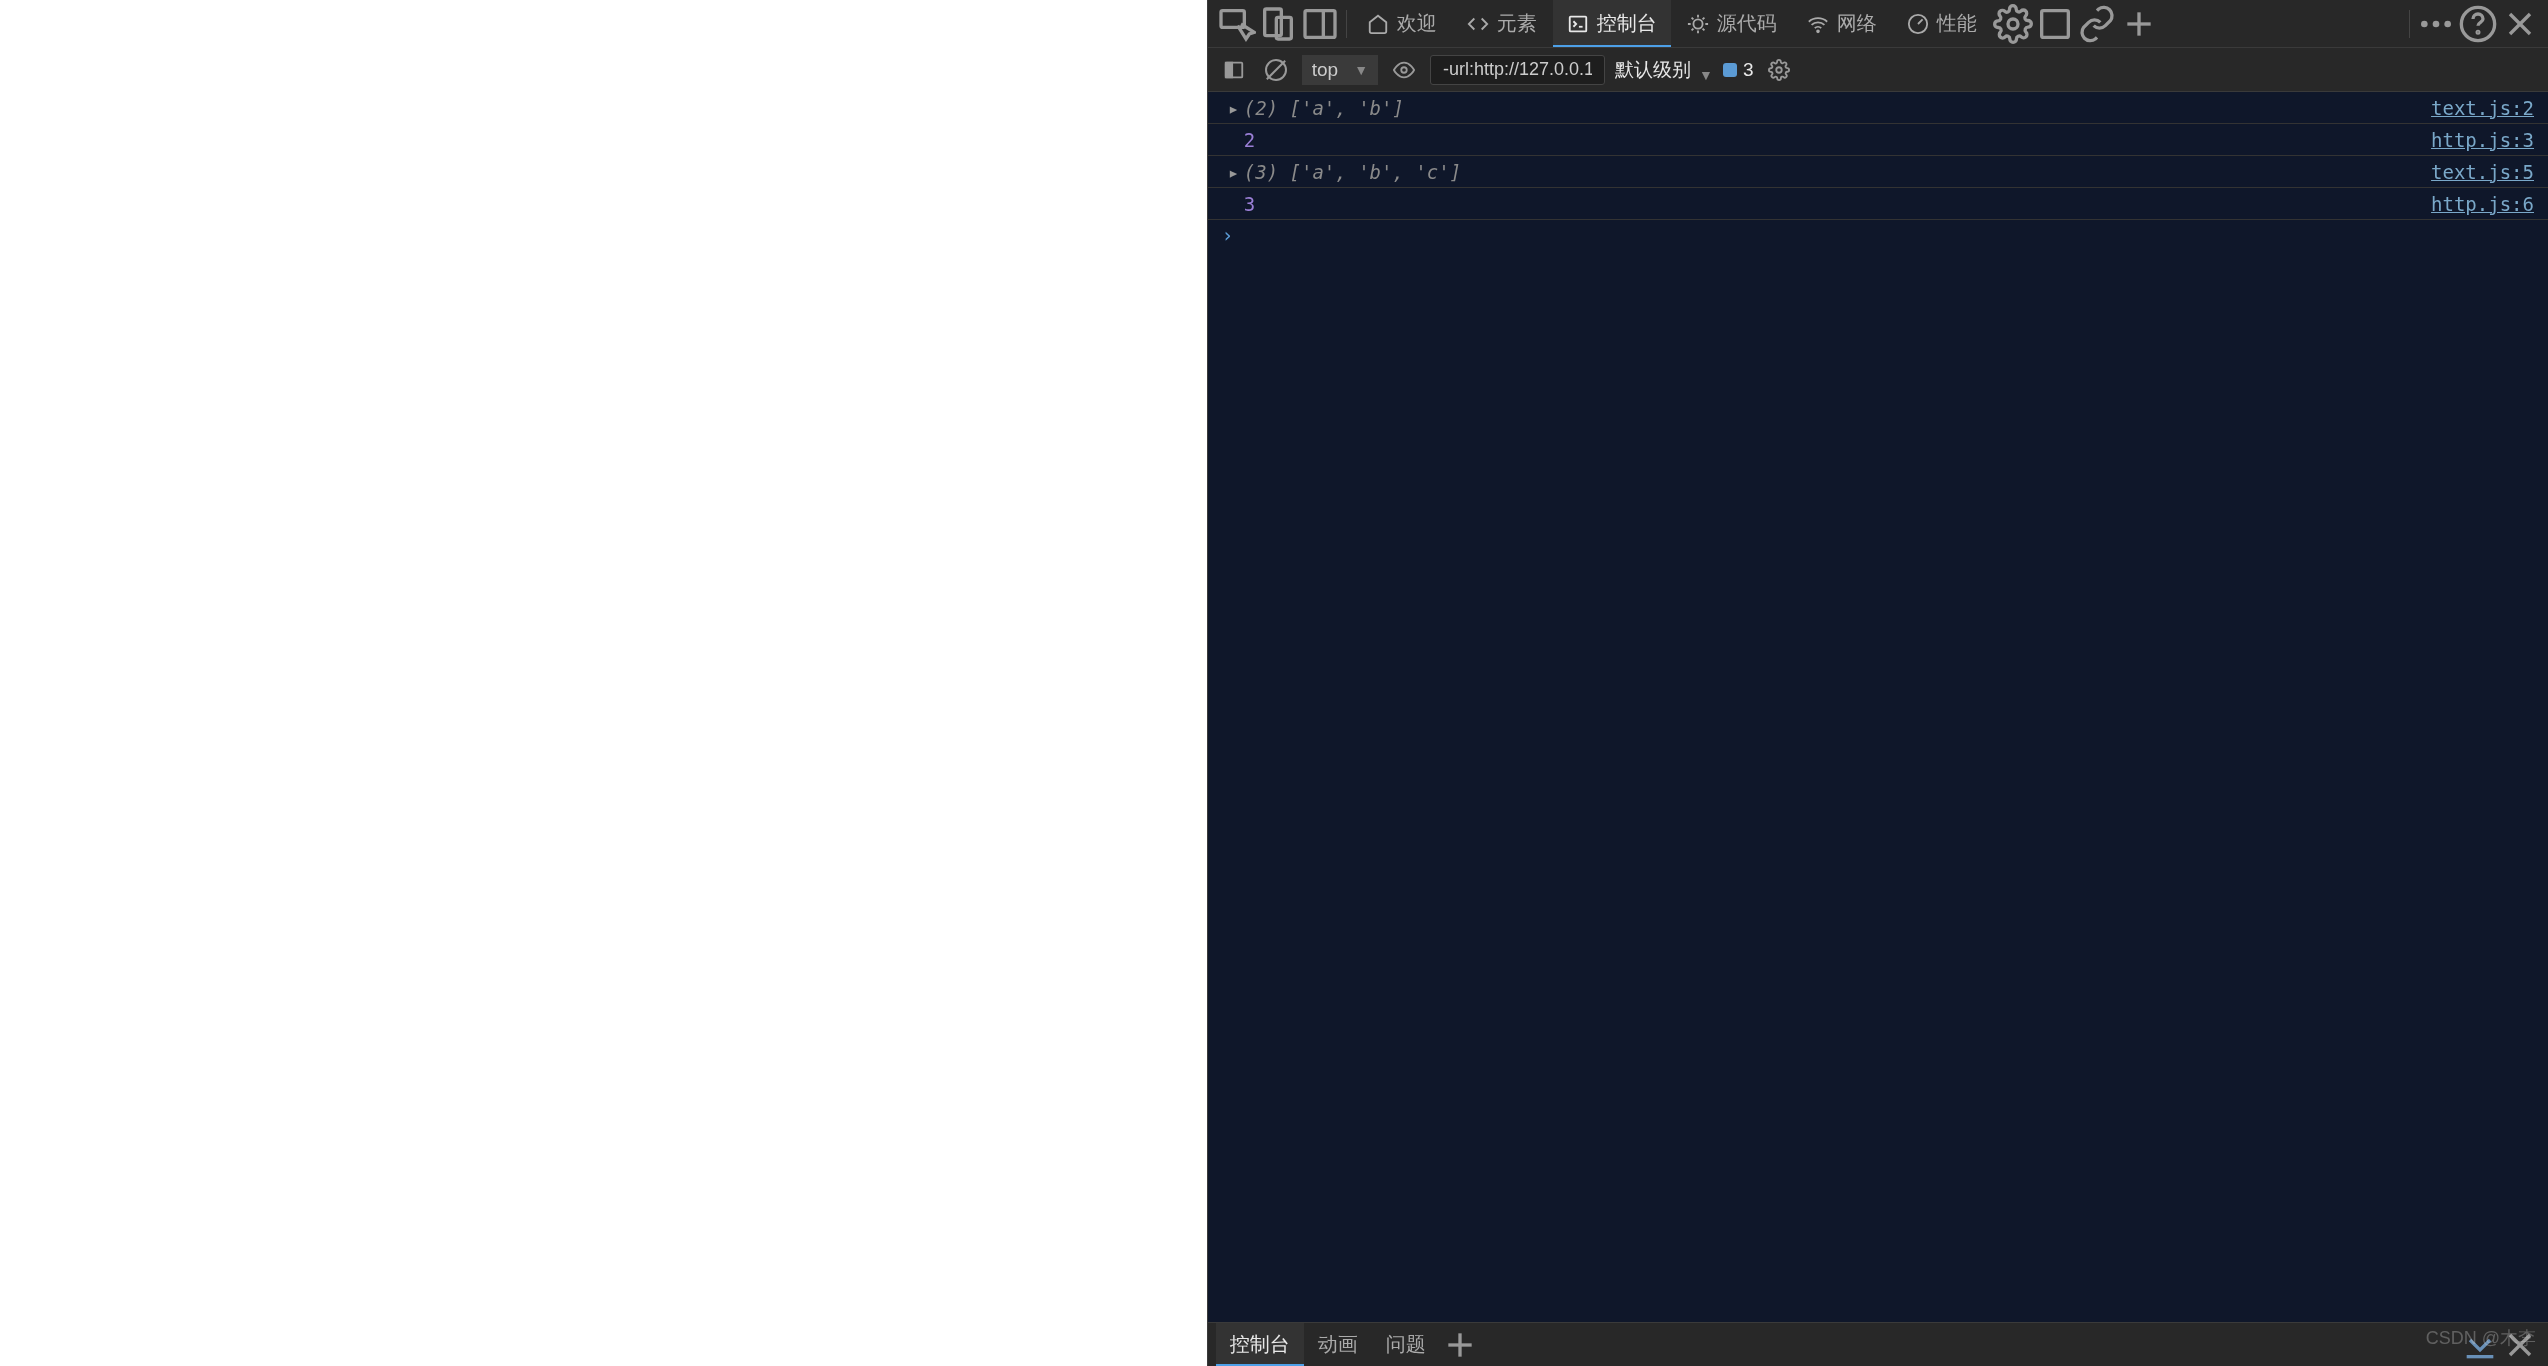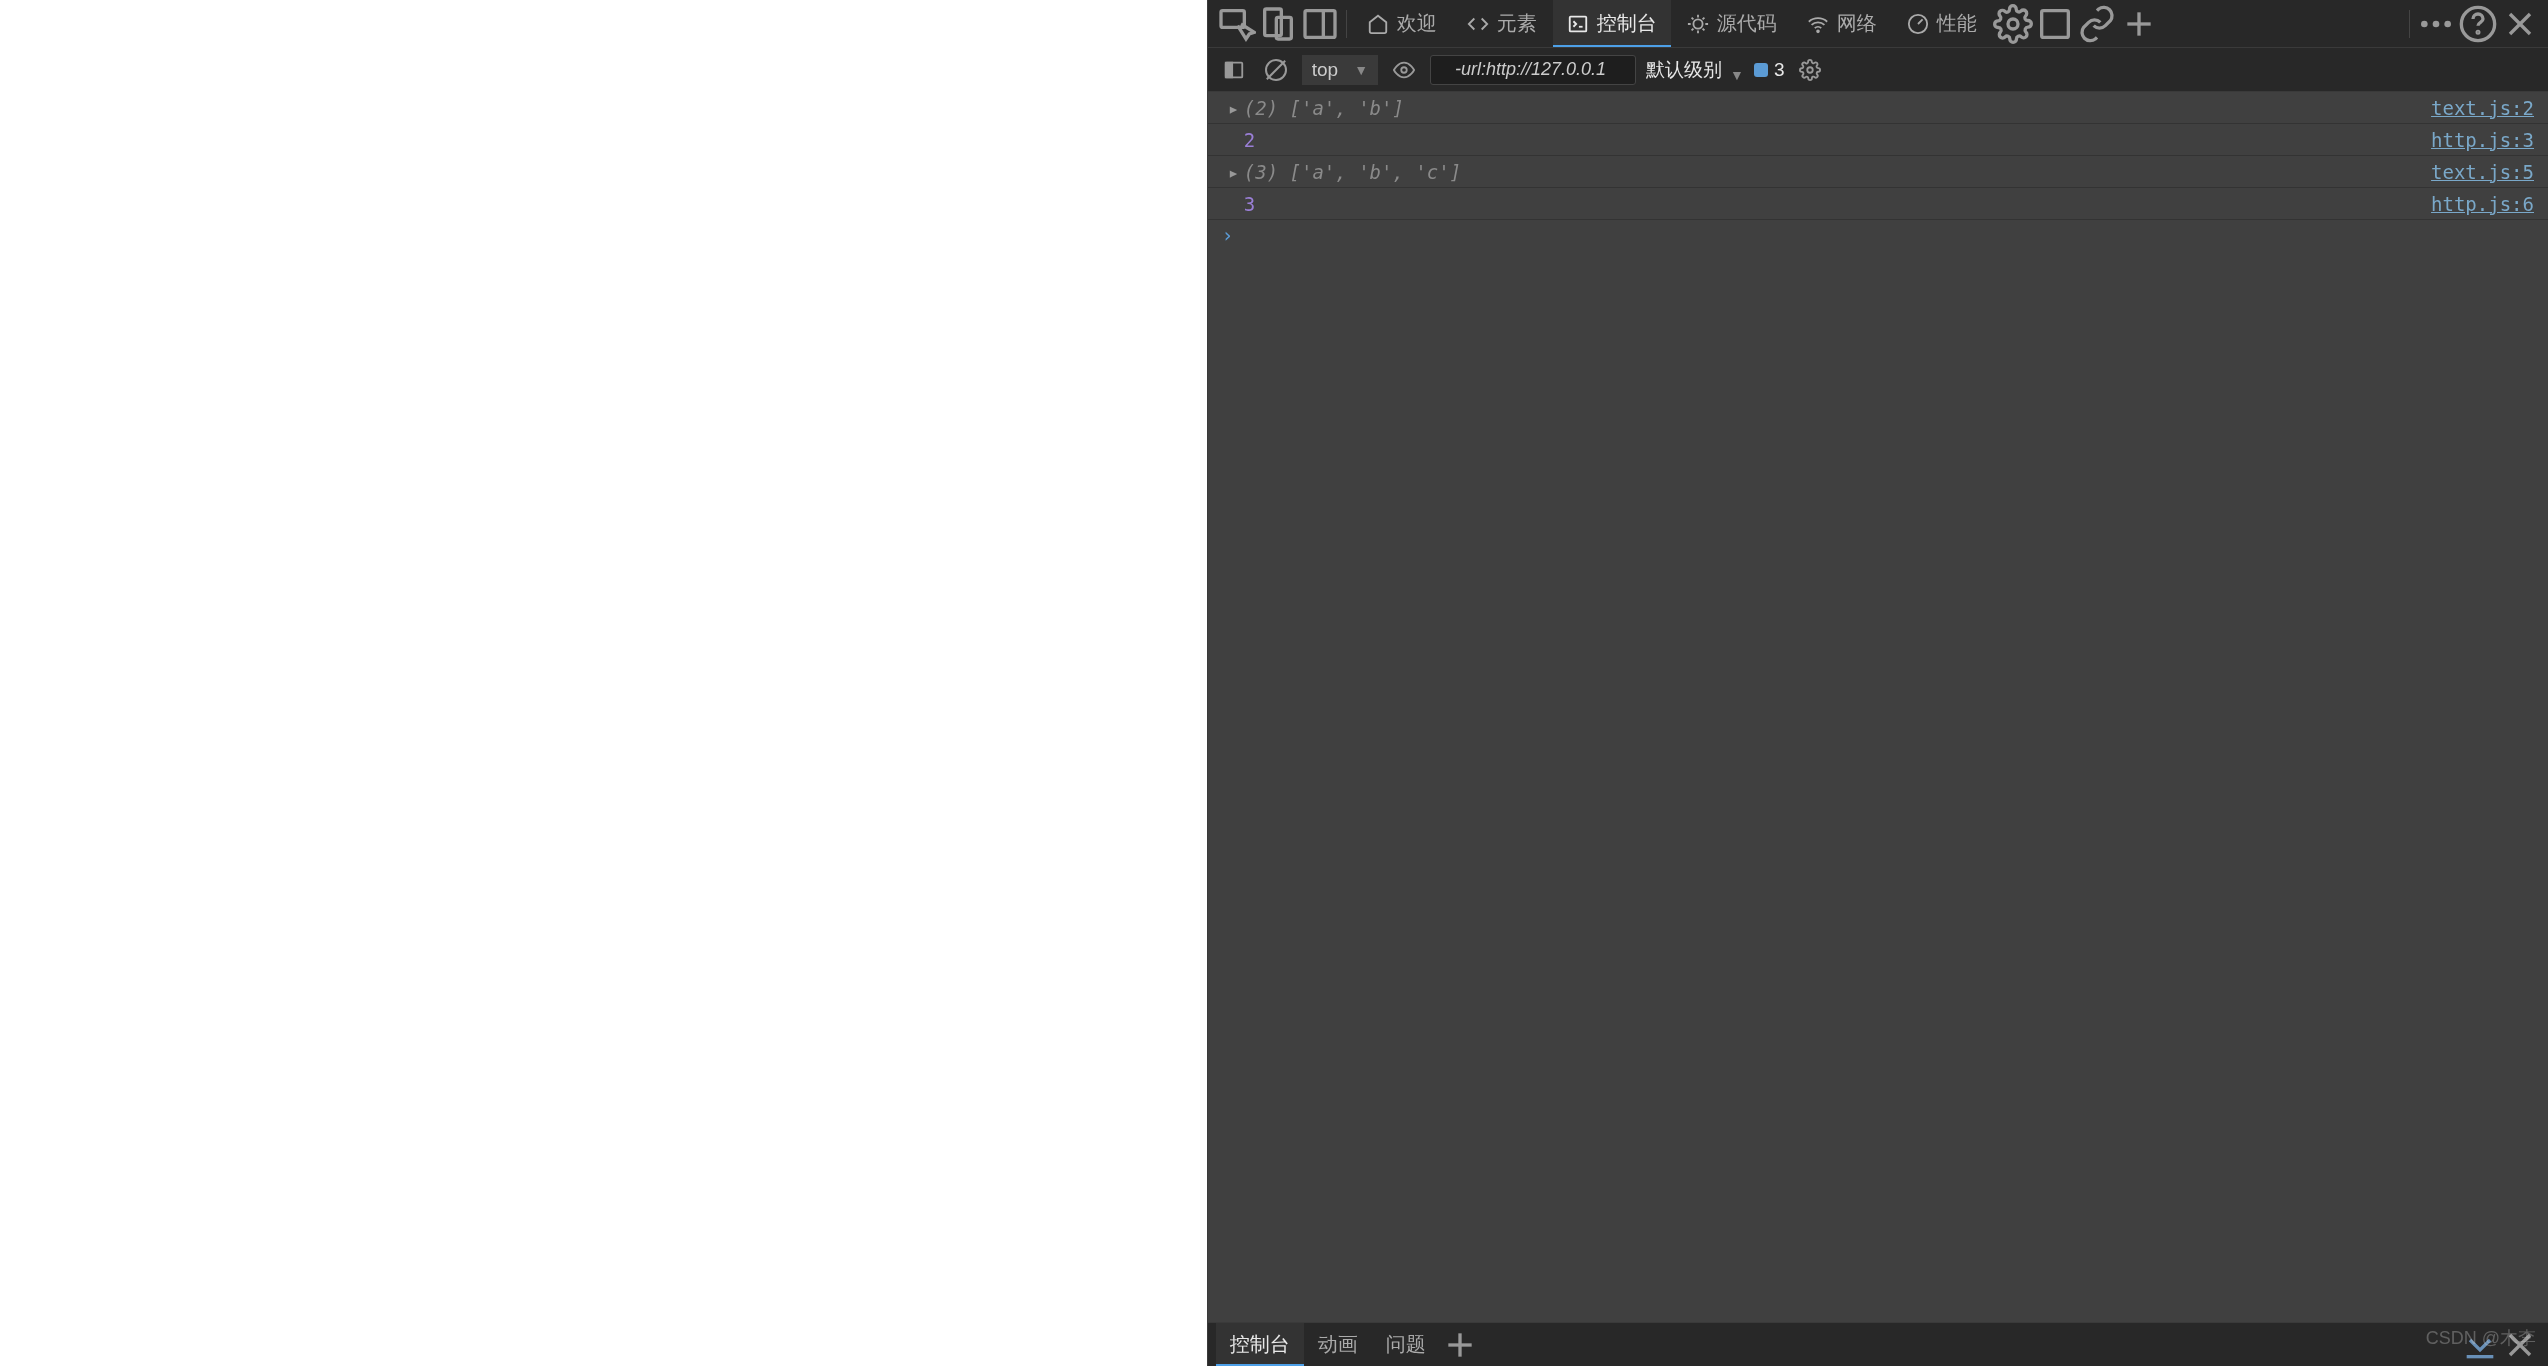--- a/index.html
+++ b/index.html
@@ -18,21 +18,21 @@
     }
     .page-content {
       width: 47.4%;
       height: 100%;
       background: #fff;
       border-right: 1px solid #3a3a3a;
     }
     .devtools {
       flex: 1;
       height: 100%;
-      background: #404040;
+      background: #0f172a;
       color: #ccc;
       display: flex;
       flex-direction: column;
       font-size: 20px;
     }
     .devtools-tabs {
       display: flex;
       align-items: center;
       height: 48px;
       background: #282828;
@@ -104,27 +104,26 @@
       color: #ccc;
       cursor: pointer;
       gap: 16px;
       font-size: 19px;
     }
     .context-select .chev { font-size: 14px; color: #888; }
     .filter-input {
       background: #1e1e1e;
       border: 1px solid #444;
       color: #ccc;
-      padding: 4px 24px;
-      width: 206px;
+      padding: 4px 12px;
+      width: 175px;
       font-size: 18px;
       height: 30px;
       outline: none;
       border-radius: 3px;
-      font-style: italic;
     }
     .level-select {
       display: flex;
       align-items: flex-end;
       color: #e8e8e8;
       cursor: pointer;
       gap: 8px;
       font-size: 19px;
     }
     .info-count {

